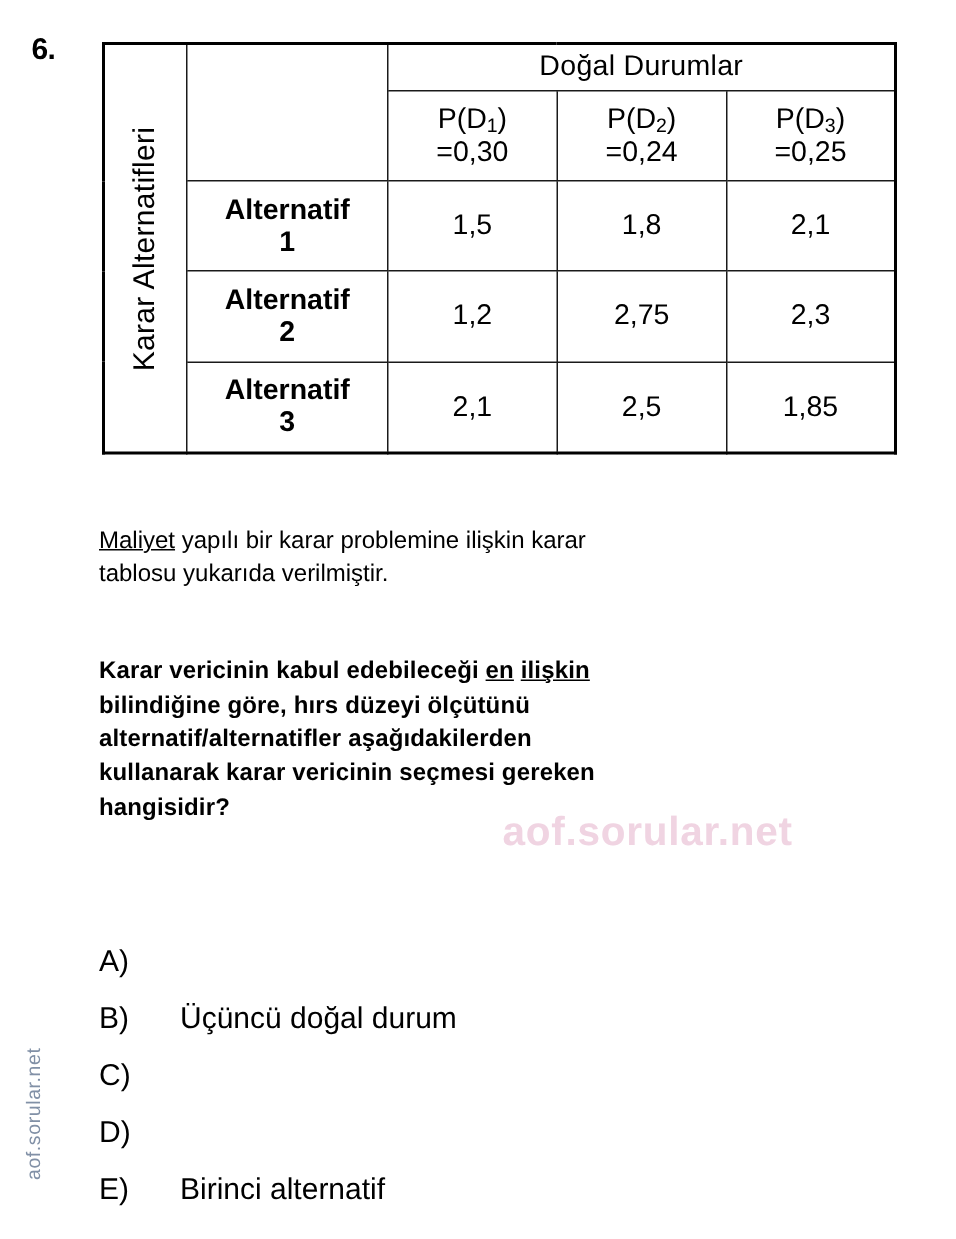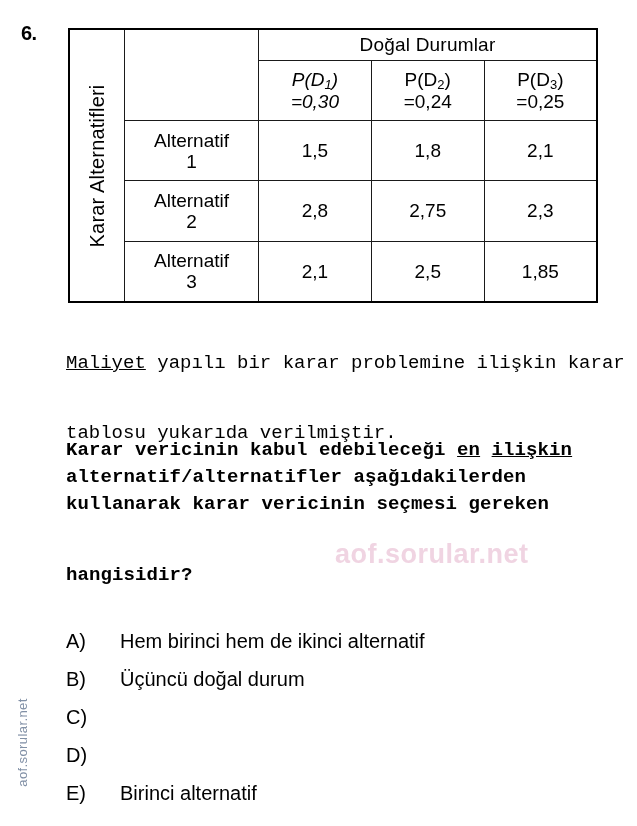--- a/index.html
+++ b/index.html
@@ -75,52 +75,51 @@
   }
   td.prob-head sub {
     font-size: 13px;
     vertical-align: baseline;
     position: relative;
     top: 3px;
   }
   td.alt-label {
     font-size: 20px;
     line-height: 1.14;
+    font-weight: bold;
   }
   td.value-cell {
     font-size: 20px;
     vertical-align: top;
     padding-top: 6px;
   }
-  .colw-1 { width: 118px; font-style: italic; }
+  .colw-1 { width: 118px; }
   .colw-2 { width: 131px; margin-top: 28px; }
   .colw-3 { width: 94px; }
 
   
   .para {
     position: absolute;
     left: 66px;
     width: 567px;
-    font-size: 19px;
+    font-size: 16px;
     line-height: 1.38;
     text-align: justify;
     text-justify: inter-word;
-    font-family: Liberation Mono, monospace;
   }
   #intro-paragraph { top: 350px; }
   #question-prompt {
     top: 437px;
     font-weight: bold;
     letter-spacing: 0.1px;
     line-height: 1.42;
   }
   #question-prompt .lastline,
   #intro-paragraph .lastline {
     text-align: left;
-    margin-top: 44px;
   }
   .u { text-decoration: underline; }
 
   
   #options-list {
     position: absolute;
     left: 66px;
     top: 630px;
     width: 567px;
   }
@@ -199,21 +198,21 @@
       </td>
       <td class="value-cell">1,5</td>
       <td class="value-cell">1,8</td>
       <td class="value-cell">2,1</td>
     </tr>
     <tr>
       <td class="alt-label">
         <span>Alternatif</span><br>
         <span>2</span>
       </td>
-      <td class="value-cell">2,8</td>
+      <td class="value-cell">1,2</td>
       <td class="value-cell">2,75</td>
       <td class="value-cell">2,3</td>
     </tr>
     <tr>
       <td class="alt-label">
         <span>Alternatif</span><br>
         <span>3</span>
       </td>
       <td class="value-cell">2,1</td>
       <td class="value-cell">2,5</td>
@@ -225,29 +224,29 @@
 
 <div id="center-watermark">aof.sorular.net</div>
 
 <div class="para" id="intro-paragraph">
   <span class="u">Maliyet</span><span> yapılı bir karar problemine ilişkin karar</span>
   <div class="lastline">tablosu yukarıda verilmiştir.</div>
 </div>
 
 <div class="para" id="question-prompt">
   <span>Karar vericinin kabul edebileceği </span><span class="u">en</span><span> </span><span class="u">ilişkin</span>
+  <div style="text-align:justify;">bilindiğine göre, hırs düzeyi ölçütünü</div>
   <div style="text-align:justify;">alternatif/alternatifler aşağıdakilerden</div>
   <div style="text-align:justify;">kullanarak karar vericinin seçmesi gereken</div>
   <div class="lastline">hangisidir?</div>
 </div>
 
 <div id="options-list">
   <div class="option-row">
     <span class="option-letter">A)</span>
-    <span class="option-text">Hem birinci hem de ikinci alternatif</span>
   </div>
   <div class="option-row">
     <span class="option-letter">B)</span>
     <span class="option-text">Üçüncü doğal durum</span>
   </div>
   <div class="option-row">
     <span class="option-letter">C)</span>
   </div>
   <div class="option-row">
     <span class="option-letter">D)</span>

